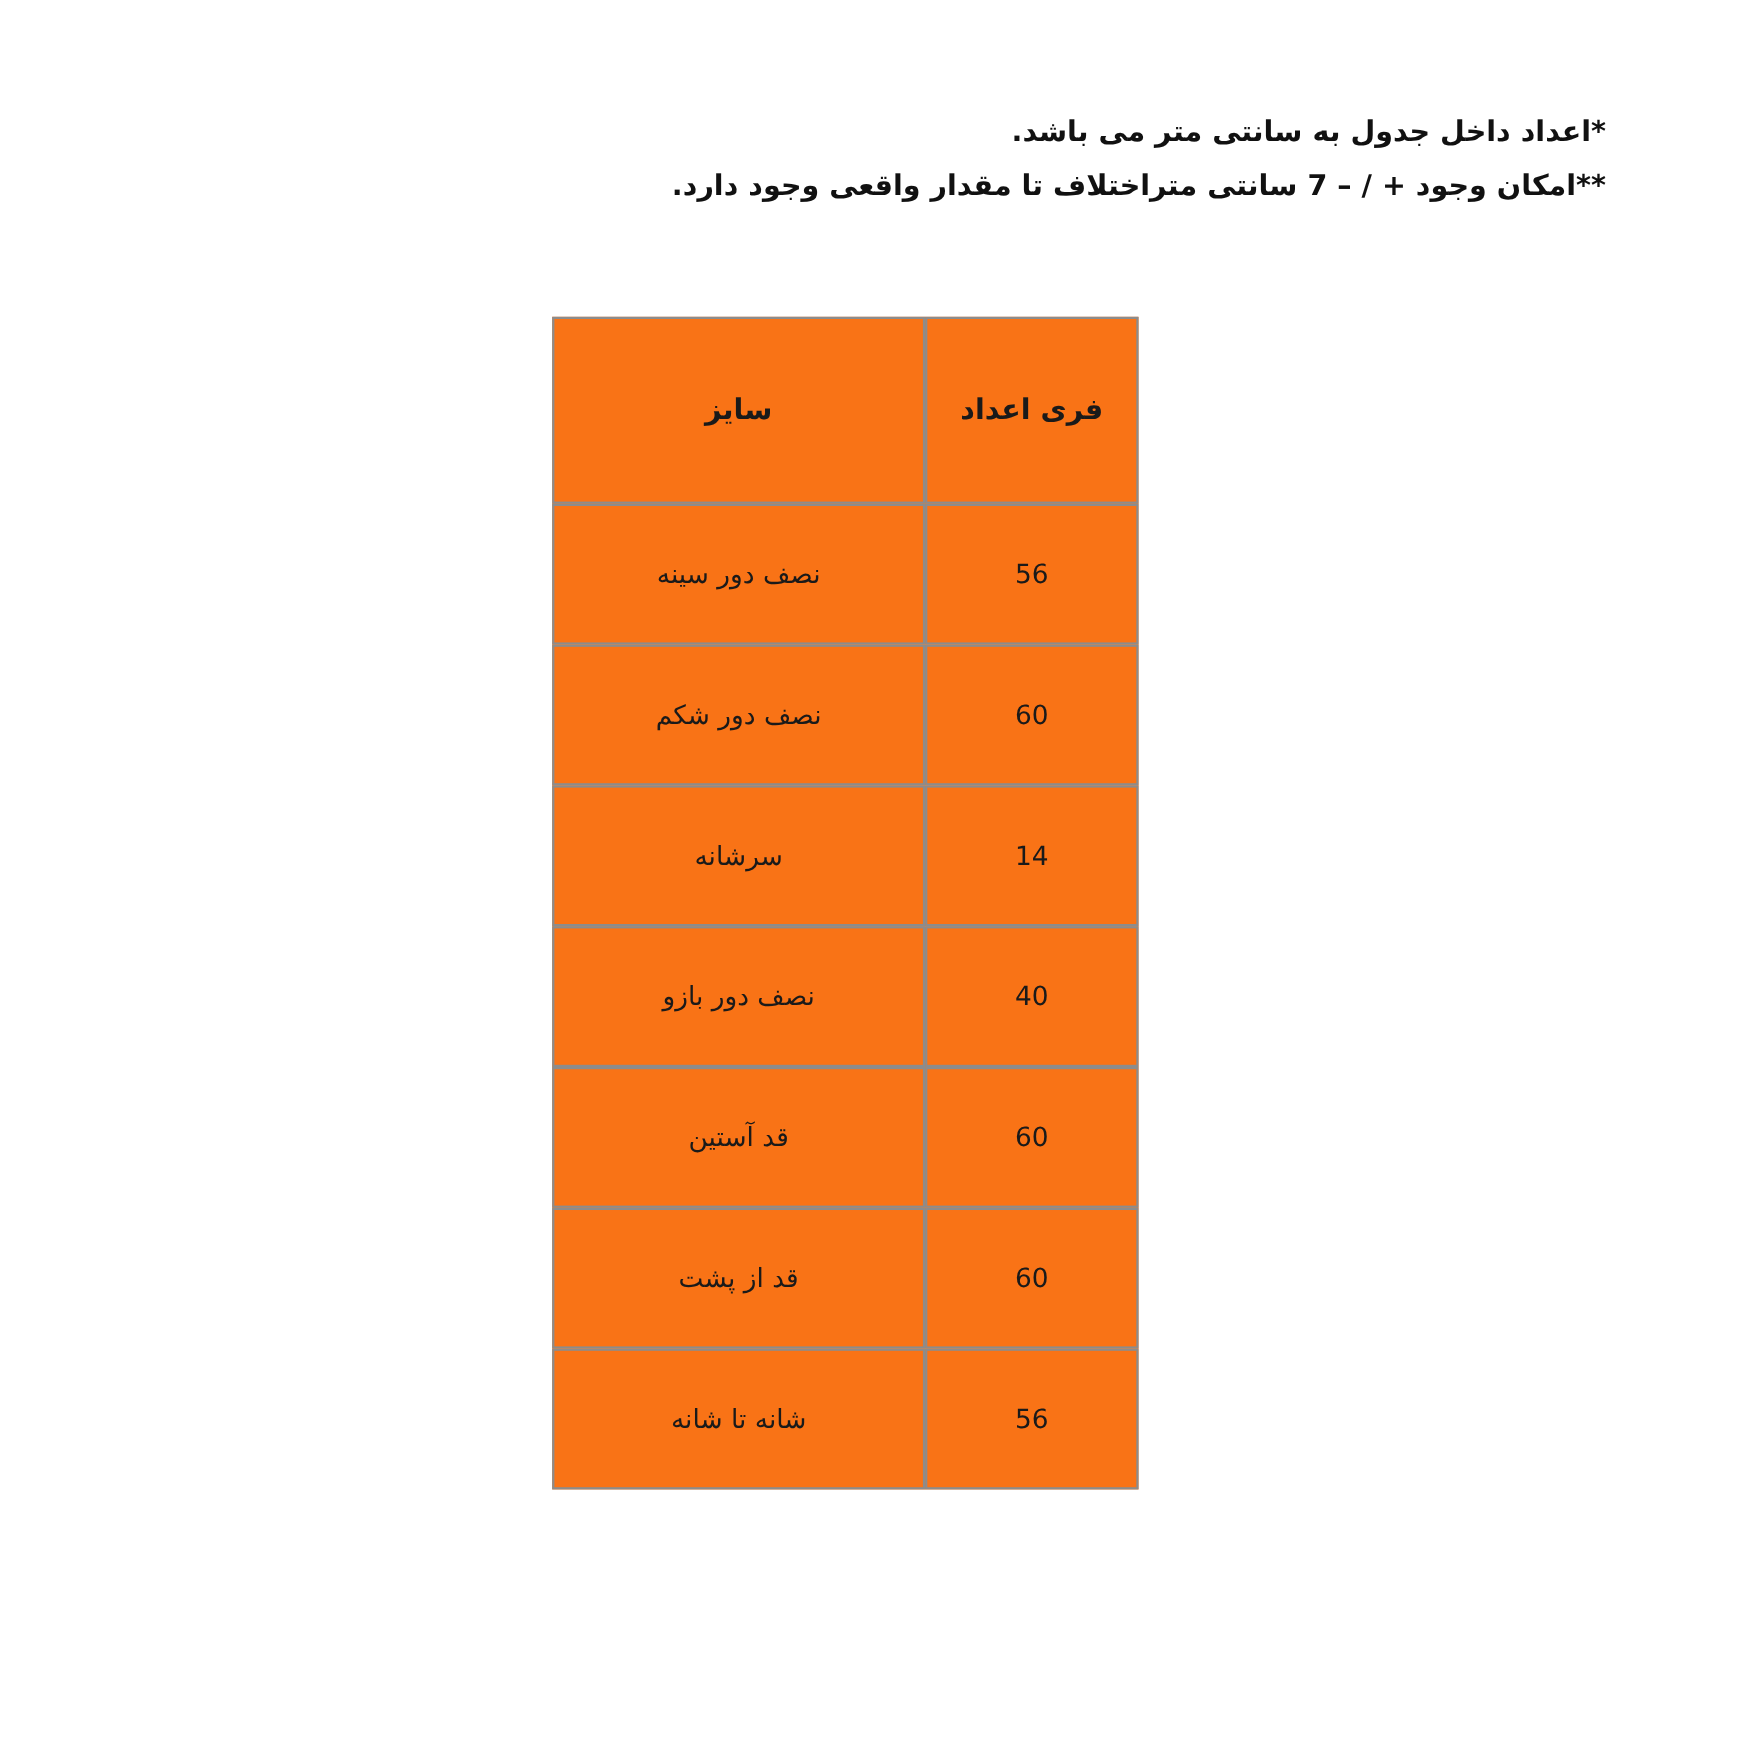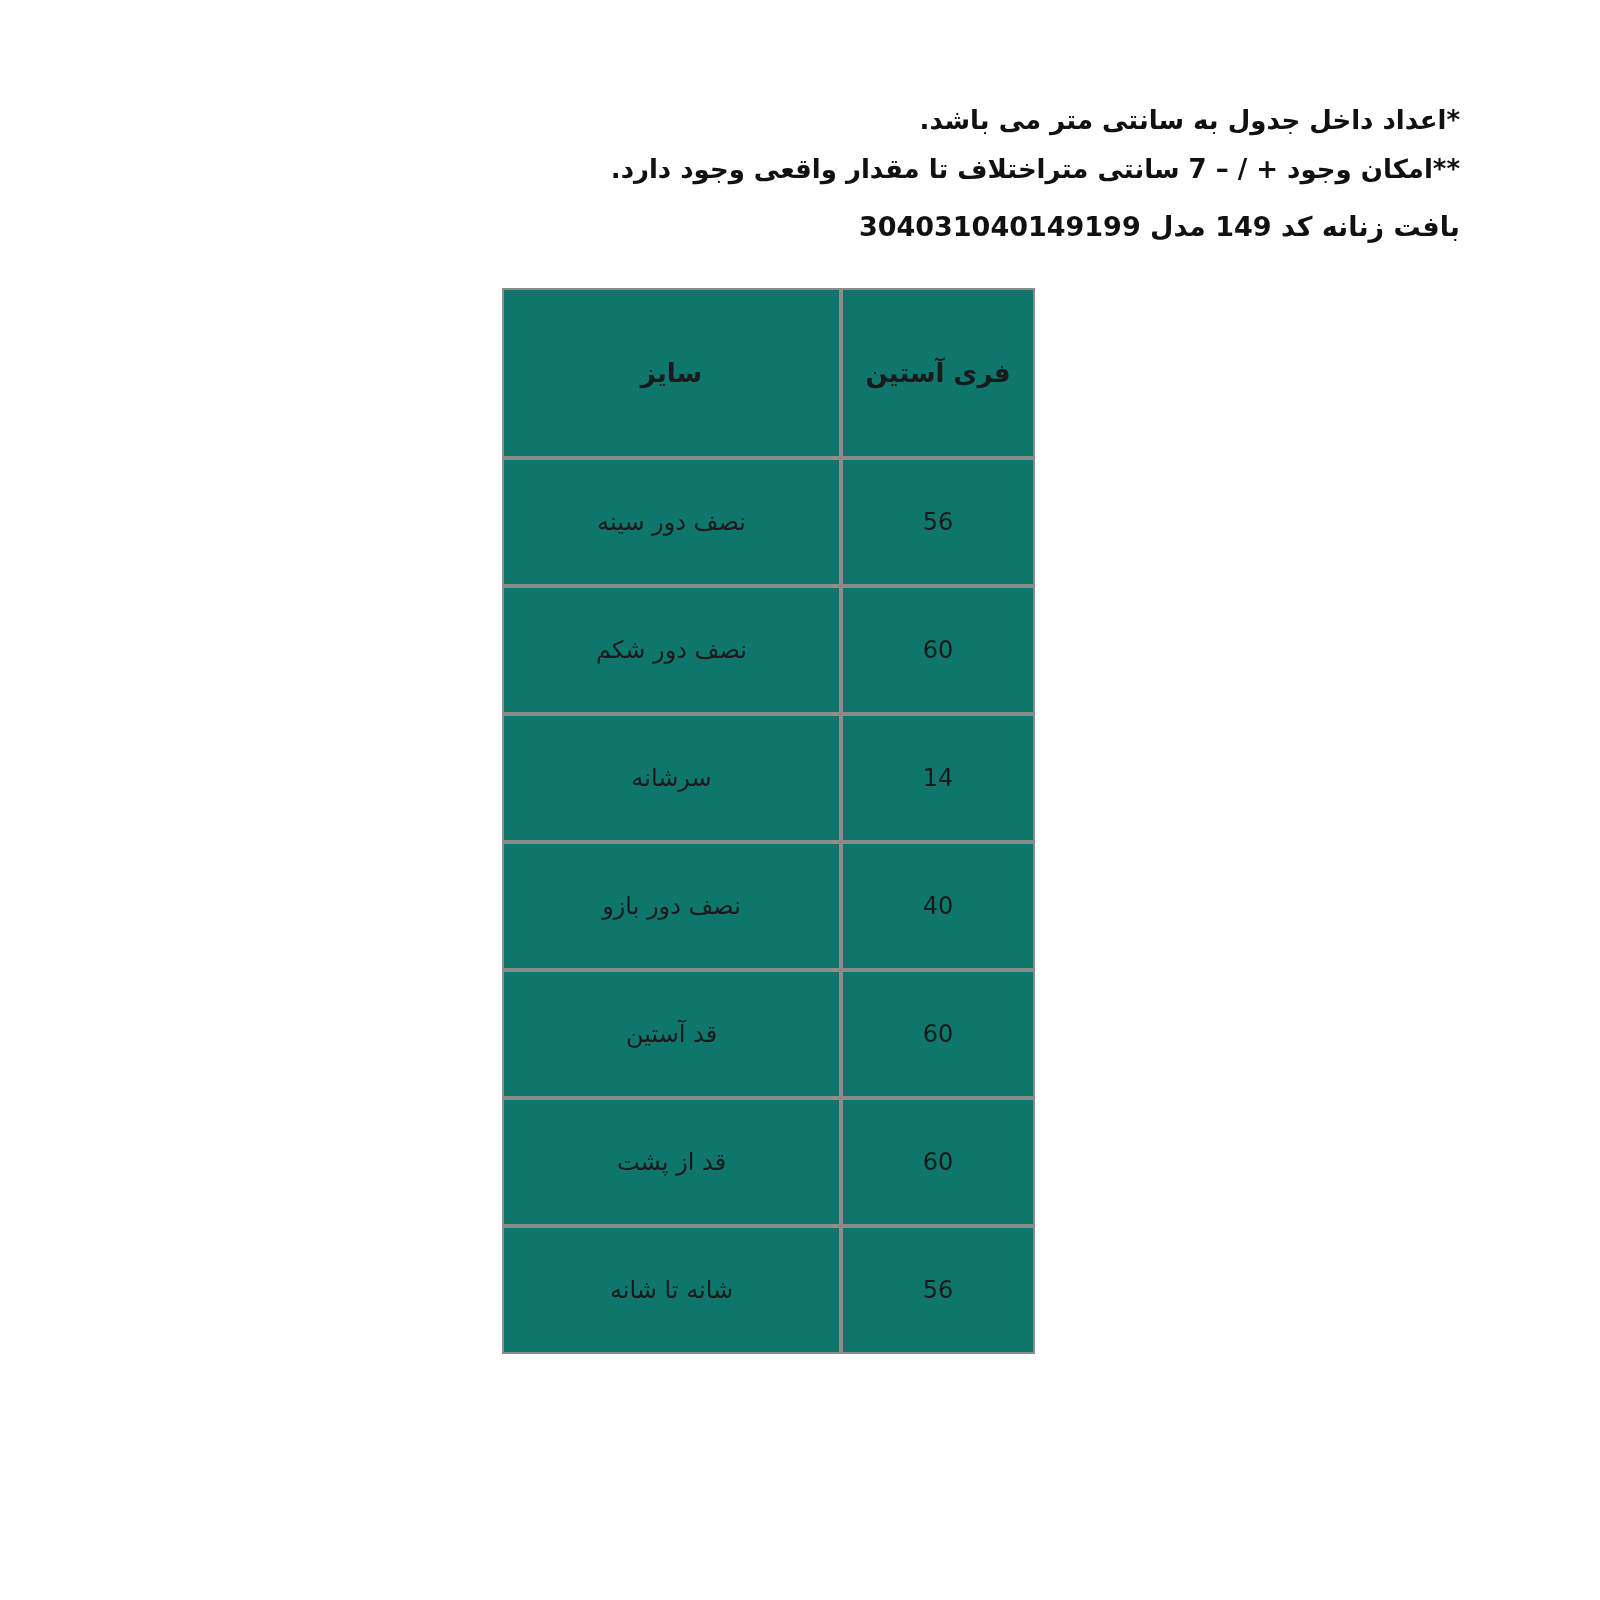--- a/index.html
+++ b/index.html
@@ -54,21 +54,21 @@
   table.size-table {
     border-collapse: separate;
     border-spacing: 0;
     width: 525px;
     direction: rtl;
     table-layout: fixed;
   }
   table.size-table td,
   table.size-table th {
     border: 2px solid #8c8c8c;
-    background: #0f766e;
+    background: #f97316;
     text-align: center;
     vertical-align: middle;
     font-size: 24px;
     color: #1a1a1a;
     padding: 0;
   }
   table.size-table th {
     font-weight: 700;
     font-size: 26px;
     height: 166px;
@@ -92,33 +92,27 @@
   }
 </style>
 </head>
 <body>
 
 <div class="page">
 
   <div class="notes">
     <div class="note-line">*اعداد داخل جدول به سانتی متر می باشد.</div>
     <div class="note-line">**امکان وجود + / – 7 سانتی متراختلاف تا مقدار واقعی وجود دارد.</div>
-    <div class="note-line model">
-      <span>بافت زنانه کد</span>
-      <span class="code">149</span>
-      <span>مدل</span>
-      <span class="code">304031040149199</span>
-    </div>
   </div>
 
   <div class="table-wrap">
     <table class="size-table">
       <thead>
         <tr>
-          <th class="num">فری آستین</th>
+          <th class="num">فری اعداد</th>
           <th class="lbl">سایز</th>
         </tr>
       </thead>
       <tbody>
         <tr>
           <td class="num">56</td>
           <td class="lbl">نصف دور سینه</td>
         </tr>
         <tr>
           <td class="num">60</td>

